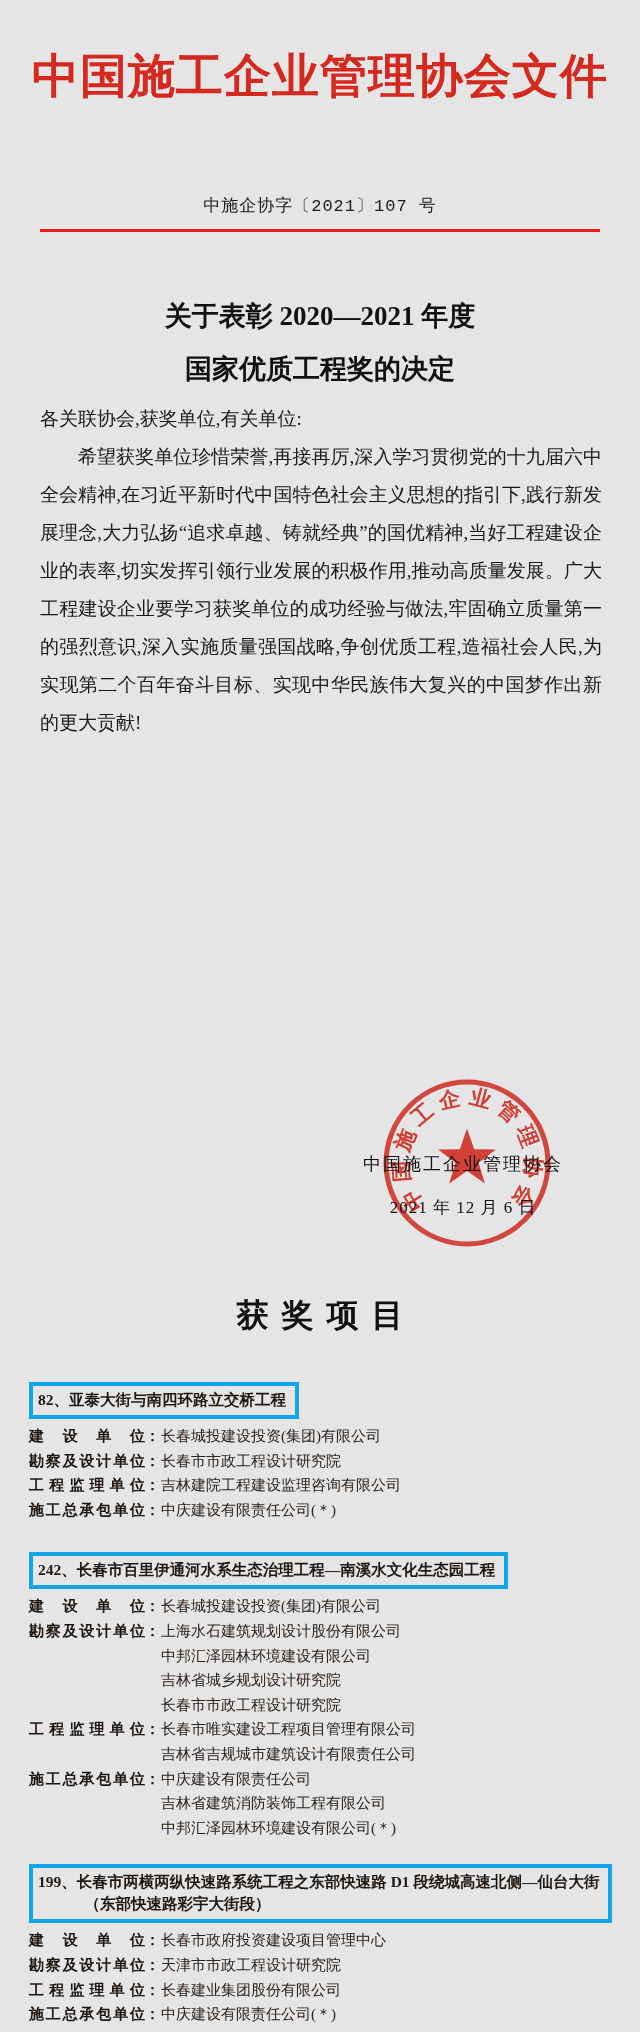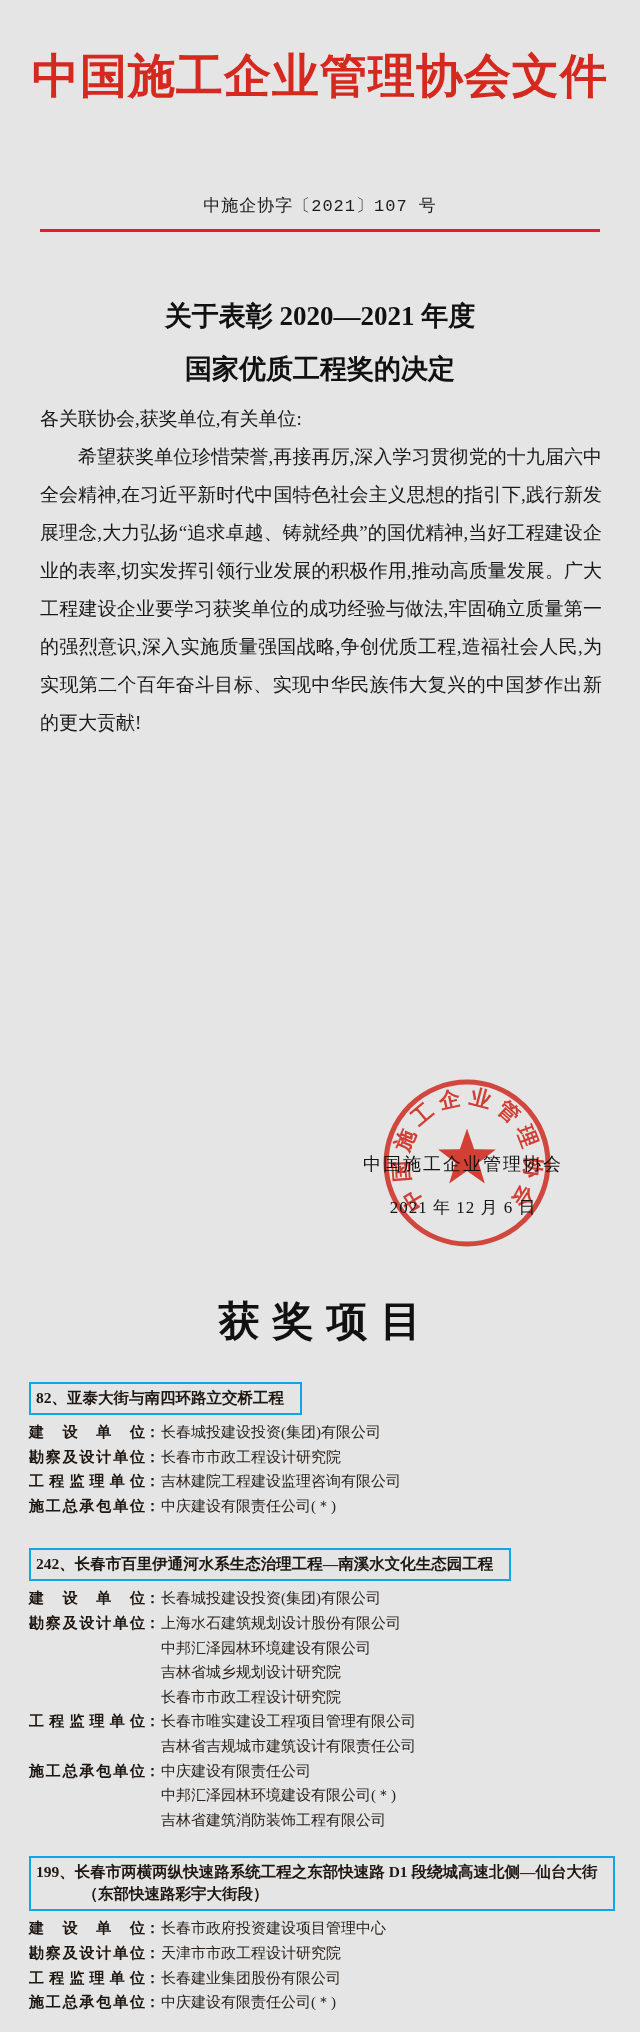--- a/index.html
+++ b/index.html
@@ -48,33 +48,33 @@
     position:absolute;left:350px;top:1152px;width:226px;
     text-align:center;font-size:18px;letter-spacing:2px;color:#141414;
   }
   .sign-date{
     position:absolute;left:350px;top:1196px;width:226px;
     text-align:center;font-size:17px;letter-spacing:1px;color:#141414;
   }
   
   .awards-title{
     position:absolute;top:1294px;left:0;width:100%;
-    text-align:center;font-size:41px;font-weight:bold;margin:0;
+    text-align:center;font-size:32px;font-weight:bold;margin:0;
     letter-spacing:13px;padding-left:13px;box-sizing:border-box;color:#111;
   }
   .projects{
     position:absolute;top:1382px;left:29px;width:600px;
     font-size:15px;
   }
   .project{margin:0 0 30px 0;}
   .project:nth-child(2){margin-bottom:24px;}
   .title-box{
     display:inline-block;
-    border:2px solid #0ea5e9;
-    padding:3px 16px 4px 5px;
+    border:4px solid #0ea5e9;
+    padding:3px 9px 4px 5px;
     font-weight:bold;font-size:15.5px;line-height:22px;
     color:#201812;
     margin-bottom:5px;
   }
   .title-box .cont{padding-left:3em;}
   .row{display:flex;align-items:flex-start;}
   .lbl{
     display:inline-block;width:116px;flex:0 0 116px;
     font-weight:bold;line-height:24.6px;
     text-align:justify;text-align-last:justify;
@@ -184,22 +184,22 @@
             <span class="vals">
               <div>长春市唯实建设工程项目管理有限公司</div>
               <div>吉林省吉规城市建筑设计有限责任公司</div>
             </span>
           </div>
           <div class="row">
             <span class="lbl">施工总承包单位</span>
             <span class="colon">：</span>
             <span class="vals">
               <div>中庆建设有限责任公司</div>
+              <div>吉林省建筑消防装饰工程有限公司</div>
               <div>中邦汇泽园林环境建设有限公司(＊)</div>
-              <div>吉林省建筑消防装饰工程有限公司</div>
             </span>
           </div>
         </div>
     </div>
 
     <div class="project">
       <div class="title-box"><div>199、长春市两横两纵快速路系统工程之东部快速路 D1 段绕城高速北侧—仙台大街</div><div class="cont">（东部快速路彩宇大街段）</div></div>
       <div>
           <div class="row">
             <span class="lbl">建设单位</span>

